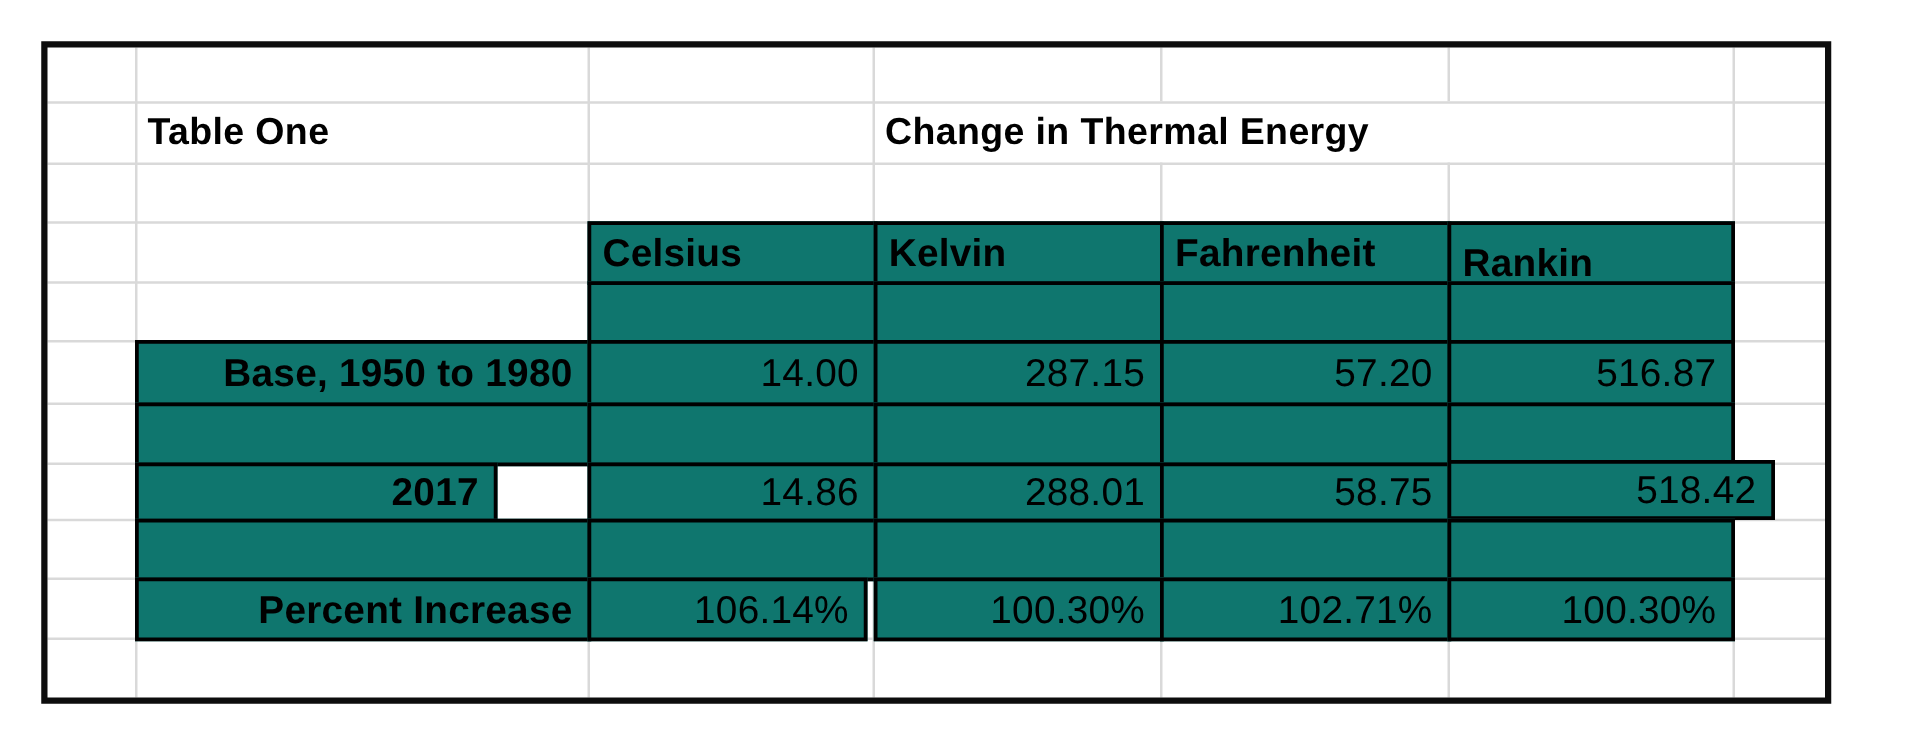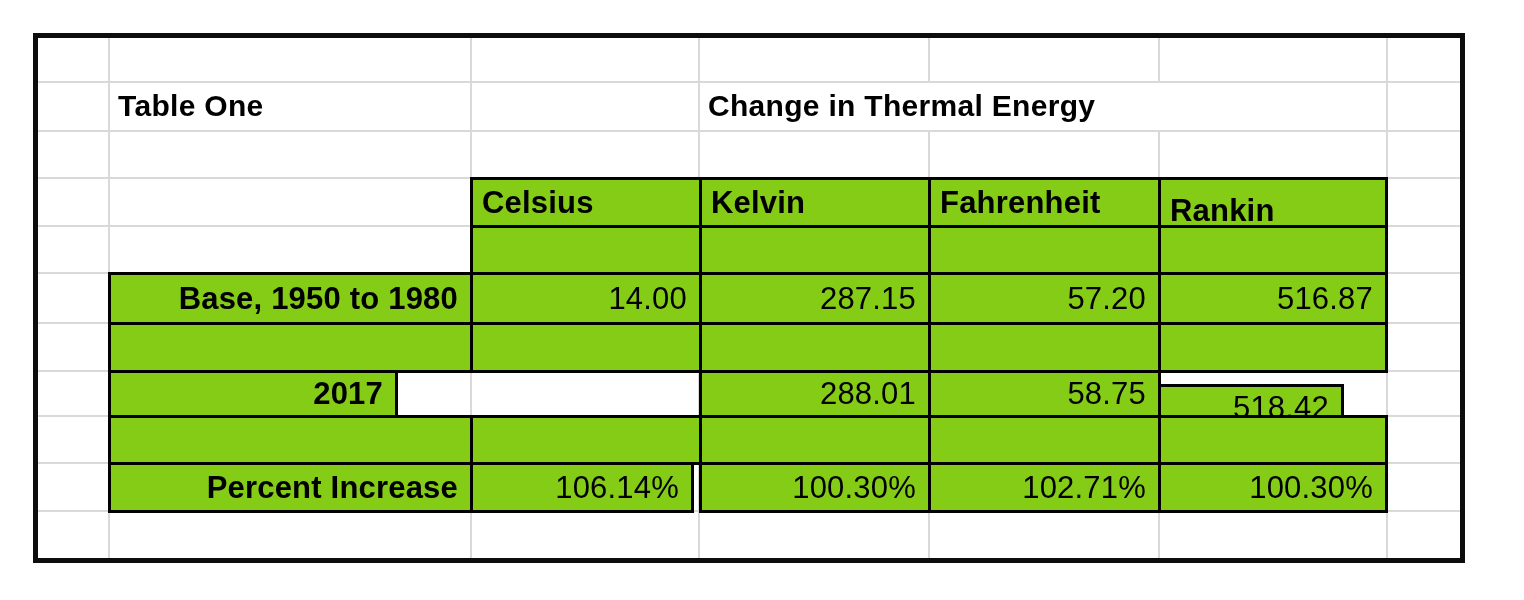--- a/index.html
+++ b/index.html
@@ -26,21 +26,21 @@
   .gl {
     position: absolute;
     background: #d9d9d9;
   }
   .gl-h { height: 2px; left: 38px; width: 1422px; }
   .gl-v { width: 2px; }
   .cell {
     position: absolute;
     box-sizing: border-box;
     border: 3px solid #000000;
-    background: #84cc16;
+    background: #0f766e;
     display: flex;
     align-items: center;
     font-size: 31px;
     letter-spacing: 0.2px;
     white-space: nowrap;
     overflow: visible;
   }
   .cell.num {
     justify-content: flex-end;
     padding-right: 12px;
@@ -110,23 +110,24 @@
   <div class="cell num" style="left:928px; top:272px; width:233px; height:53px">57.20</div>
   <div class="cell num" style="left:1158px; top:272px; width:230px; height:53px">516.87</div>
 
   <div class="cell" style="left:108px; top:322px; width:365px; height:51px"></div>
   <div class="cell" style="left:470px; top:322px; width:232px; height:51px"></div>
   <div class="cell" style="left:699px; top:322px; width:232px; height:51px"></div>
   <div class="cell" style="left:928px; top:322px; width:233px; height:51px"></div>
   <div class="cell" style="left:1158px; top:322px; width:230px; height:51px"></div>
 
   <div class="cell lbl" style="left:108px; top:370px; width:290px; height:48px">2017</div>
+  <div class="cell num" style="left:470px; top:370px; width:232px; height:48px">14.86</div>
   <div class="cell num" style="left:699px; top:370px; width:232px; height:48px">288.01</div>
   <div class="cell num" style="left:928px; top:370px; width:233px; height:48px">58.75</div>
-  <div class="cell num" style="left:1158px; top:384px; width:186px; height:48px">518.42</div>
+  <div class="cell num" style="left:1158px; top:368px; width:262px; height:48px">518.42</div>
 
   <div class="cell" style="left:108px; top:415px; width:365px; height:50px"></div>
   <div class="cell" style="left:470px; top:415px; width:232px; height:50px"></div>
   <div class="cell" style="left:699px; top:415px; width:232px; height:50px"></div>
   <div class="cell" style="left:928px; top:415px; width:233px; height:50px"></div>
   <div class="cell" style="left:1158px; top:415px; width:230px; height:50px"></div>
 
   <div class="cell lbl" style="left:108px; top:462px; width:365px; height:51px">Percent Increase</div>
   <div class="cell num" style="left:470px; top:462px; width:224px; height:51px">106.14%</div>
   <div class="cell num" style="left:699px; top:462px; width:232px; height:51px">100.30%</div>

